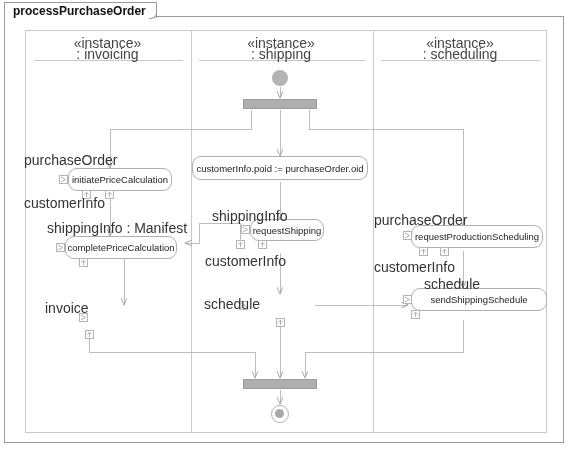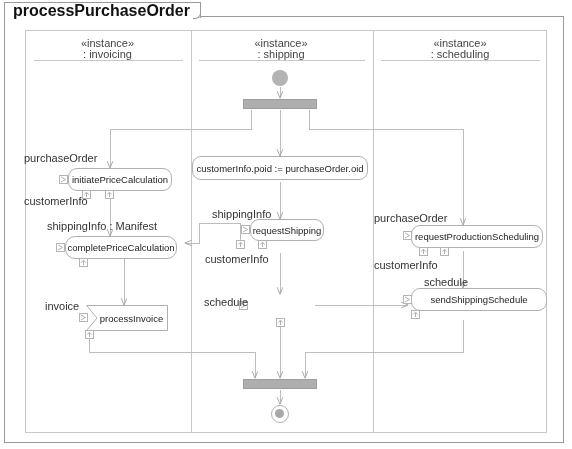--- a/index.html
+++ b/index.html
@@ -31,21 +31,21 @@
   }
   .frame-tab {
     position: absolute;
     left: 4px;
     top: 2px;
     height: 16px;
     padding: 0 10px 0 8px;
     border: 1px solid #9a9a9a;
     border-bottom: none;
     background: #ffffff;
-    font-size: 16px;
+    font-size: 12px;
     font-weight: bold;
     color: #111111;
     line-height: 16px;
     white-space: nowrap;
     border-top-right-radius: 0;
     box-sizing: border-box;
   }
   .frame-tab::after {
     content: "";
     position: absolute;
@@ -78,21 +78,21 @@
     border-left: 1px solid #c8c8c8;
   }
   .lane-header-rule {
     position: absolute;
     height: 0;
     border-top: 1px solid #c8c8c8;
   }
   .lane-title {
     position: absolute;
     text-align: center;
-    font-size: 11px;
+    font-size: 14px;
     color: #444444;
     line-height: 11px;
   }
   .lane-title .stereo { display: block; }
   .lane-title .iname { display: block; }
 
   
   #wires {
     position: absolute;
     left: 0;
@@ -182,21 +182,21 @@
     top: 3px;
     width: 9px;
     height: 9px;
     border-radius: 50%;
     background: #a8a8a8;
   }
 
   
   .elabel {
     position: absolute;
-    font-size: 11px;
+    font-size: 14px;
     color: #333333;
     white-space: nowrap;
     background: transparent;
   }
 </style>
 </head>
 <body>
 
 <div id="canvas">
 
@@ -287,41 +287,35 @@
       </svg>
   </div>
   <div class="pin" style="left:105px; top:190px;">
     <svg width="7" height="7" viewBox="0 0 7 7">
         <path d="M3.5,6 L3.5,1.5 M1.2,3.6 L3.5,1.2 L5.8,3.6" fill="none" stroke="#b0b0b0" stroke-width="1"></path>
       </svg>
   </div>
   <div class="elabel" style="left:24px; top:152px;">purchaseOrder</div>
   <div class="elabel" style="left:24px; top:195px;">customerInfo</div>
 
-  <div class="node action" style="left:65px; top:236px; width:112px; height:23px;border-radius:10px;">
+  <div class="node action" style="left:65px; top:236px; width:112px; height:23px;">
     <span>completePriceCalculation</span>
   </div>
   <div class="pin" style="left:56px; top:243px;">
     <svg width="7" height="7" viewBox="0 0 7 7">
         <path d="M1,1 L5.5,3.5 L1,6" fill="none" stroke="#b0b0b0" stroke-width="1"></path>
       </svg>
   </div>
   <div class="pin" style="left:79px; top:258px;">
     <svg width="7" height="7" viewBox="0 0 7 7">
         <path d="M3.5,6 L3.5,1.5 M1.2,3.6 L3.5,1.2 L5.8,3.6" fill="none" stroke="#b0b0b0" stroke-width="1"></path>
       </svg>
   </div>
   <div class="elabel" style="left:47px; top:220px;">shippingInfo : Manifest</div>
 
-  <div class="node accept" style="left:86px; top:305px; width:82px; height:26px;">
-    <svg class="accept-shape" viewBox="0 0 82 26" preserveAspectRatio="none">
-      <path d="M0.5,0.5 L81.5,0.5 L81.5,25.5 L0.5,25.5 L11,13 Z" fill="#ffffff" stroke="#b0b0b0" stroke-width="1"></path>
-    </svg>
-    <span class="accept-label">processInvoice</span>
-  </div>
   <div class="pin" style="left:79px; top:313px;">
     <svg width="7" height="7" viewBox="0 0 7 7">
         <path d="M1,1 L5.5,3.5 L1,6" fill="none" stroke="#b0b0b0" stroke-width="1"></path>
       </svg>
   </div>
   <div class="pin" style="left:85px; top:330px;">
     <svg width="7" height="7" viewBox="0 0 7 7">
         <path d="M3.5,6 L3.5,1.5 M1.2,3.6 L3.5,1.2 L5.8,3.6" fill="none" stroke="#b0b0b0" stroke-width="1"></path>
       </svg>
   </div>

